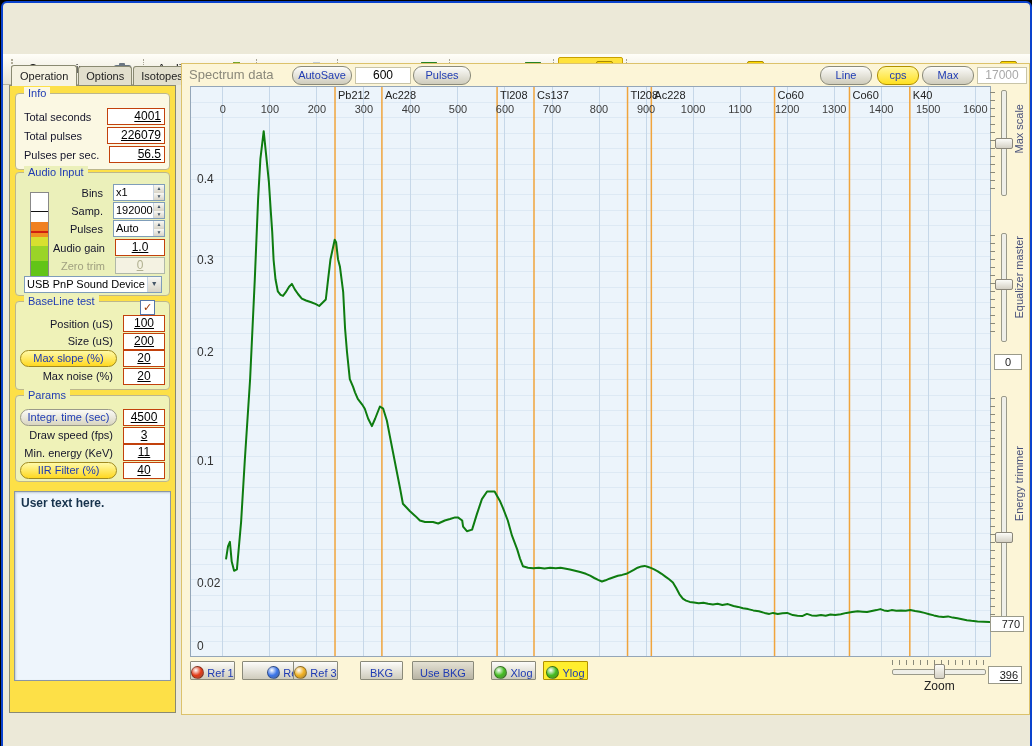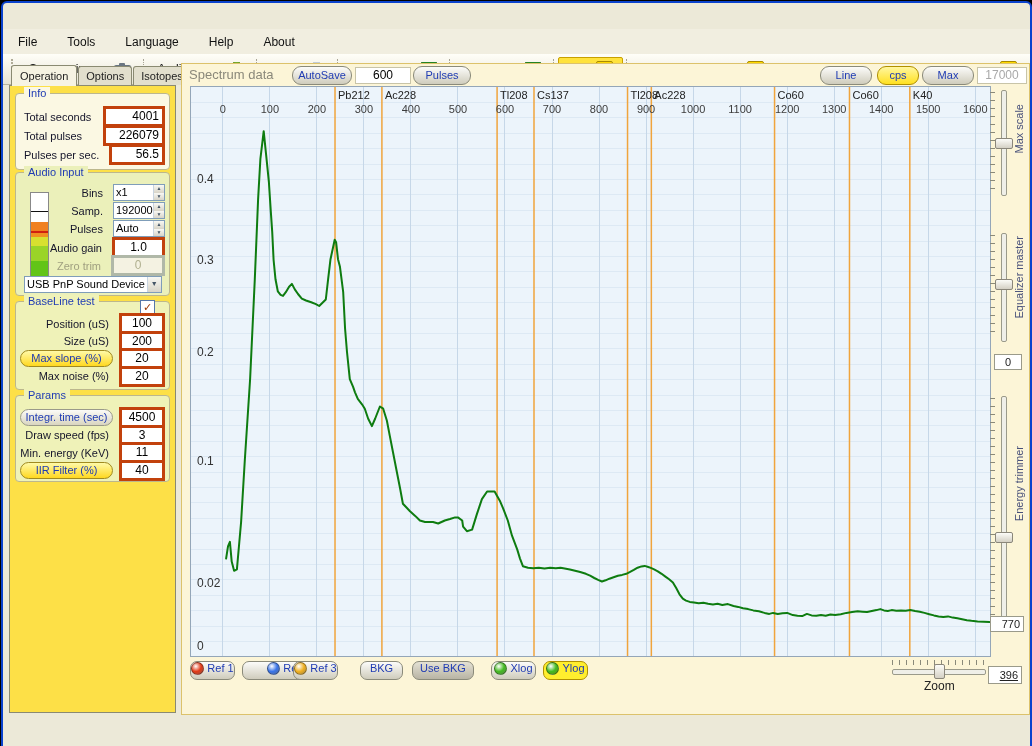--- a/index.html
+++ b/index.html
@@ -40,21 +40,21 @@
   .leftpanel{position:absolute;left:6px;top:60px;width:167px;height:650px;}
   .tabs{position:absolute;left:2px;top:0;height:22px;display:flex;align-items:flex-end;}
   .tab{font-size:11px;padding:3px 7px;border:1px solid #8a8a72;border-bottom:none;border-radius:3px 3px 0 0;background:#e2dfcd;color:#222;margin-right:1px;}
   .tab.active{background:#f6f3e2;position:relative;top:1px;padding:4px 8px;z-index:2;}
   .tabcontent{position:absolute;left:0;top:22px;right:0;bottom:0;background:#fde047;border:1px solid #8a8a72;}
   .group{position:absolute;left:5px;right:5px;border:1px solid #bcb78d;border-radius:4px;}
   .gtitle{position:absolute;top:-7px;left:8px;background:inherit;padding:0 4px;font-size:11px;color:#1f3bb3;}
   .grow{position:absolute;left:4px;right:4px;height:17px;display:flex;align-items:center;}
   .glabel{flex:1;text-align:right;font-size:11px;color:#14142a;padding-right:10px;white-space:nowrap;}
   .glabel.left{text-align:left;padding-left:4px;}
-  .vbox{background:#fff;border:3px solid #c2410c;height:15px;font-size:12px;color:#000;text-align:right;padding:0 3px;line-height:15px;}
+  .vbox{background:#fff;border:1px solid #c2410c;height:15px;font-size:12px;color:#000;text-align:right;padding:0 3px;line-height:15px;text-decoration:underline;}
   .pill{border-radius:9px;font-size:11px;color:#1f3bb3;text-align:center;height:15px;line-height:15px;border:1px solid #a08a20;}
   .pill.yellow{background:linear-gradient(180deg,#fffaa8,#ffd820);}
   .pill.gray{background:linear-gradient(180deg,#fbfbf7,#d9d5c0);border-color:#9a9a8a;}
   .combo{display:flex;background:#fff;border:1px solid #7f9db9;height:15px;}
   .combo .cval{flex:1;font-size:11px;padding:1px 2px;line-height:13px;overflow:hidden;white-space:nowrap;}
   .spin{width:10px;display:flex;flex-direction:column;border-left:1px solid #c8d4e0;}
   .spin span{flex:1;font-size:5px;line-height:6px;color:#456;text-align:center;background:linear-gradient(180deg,#f8f8f4,#d8d4c8);}
   .meter{position:absolute;left:14px;top:19px;width:17px;height:85px;border:1px solid #888;
     background:linear-gradient(180deg,#fff 0 21%,#111 21% 22.5%,#fff 22.5% 34%,#f08020 34% 45%,#d02010 45% 47%,#f09020 47% 52%,#d8e030 52% 62%,#9ad428 62% 80%,#62c418 80% 100%);}
   .checkbox{position:absolute;width:13px;height:13px;background:#fff;border:1px solid #5577aa;font-size:11px;line-height:12px;text-align:center;color:#993300;font-weight:bold;}
@@ -75,44 +75,37 @@
   .ticksv{position:absolute;width:5px;background:repeating-linear-gradient(180deg,#8a8a7a 0 1px,rgba(0,0,0,0) 1px 8px);}
   .ticksh{position:absolute;height:5px;background:repeating-linear-gradient(90deg,#8a8a7a 0 1px,rgba(0,0,0,0) 1px 7px);}
   .trackv{position:absolute;width:4px;background:#efefe8;border:1px solid #9a9a8a;border-radius:2px;}
   .trackh{position:absolute;height:4px;background:#efefe8;border:1px solid #9a9a8a;border-radius:2px;}
   .thumbv{position:absolute;width:16px;height:9px;background:linear-gradient(180deg,#fcfcf8,#d4d0c4);border:1px solid #8a867a;border-radius:2px;}
   .thumbh{position:absolute;width:9px;height:13px;background:linear-gradient(180deg,#fcfcf8,#d4d0c4);border:1px solid #8a867a;border-radius:2px;}
   .vlabel{position:absolute;writing-mode:vertical-rl;transform:rotate(180deg);font-size:11px;color:#47507a;}
   .svalue{position:absolute;background:#fff;border:1px solid #9a9a8a;font-size:11px;text-align:right;padding:0 3px;line-height:14px;color:#222;}
   .zoomlabel{position:absolute;font-size:12px;color:#222;}
   
-  .bpill{position:absolute;height:17px;border:1px solid #8a8a7a;border-radius:7px;display:flex;align-items:flex-start;justify-content:center;gap:3px;
+  .bpill{position:absolute;height:17px;border:1px solid #8a8a7a;border-radius:1px;display:flex;align-items:flex-end;justify-content:center;gap:3px;
     font-size:11px;color:#1f3bb3;background:linear-gradient(180deg,#fcfcfa,#cfccbc);}
   .bpill.dark{background:linear-gradient(180deg,#e4e1d4,#b8b4a4);}
   .bpill.active{background:#ffee2e;border-color:#b09000;}
   .ball{width:11px;height:11px;border-radius:50%;border:1px solid rgba(0,0,0,.35);}
   
   .statusbar{position:absolute;left:0;right:0;bottom:0;height:31px;background:#f9f5de;border-top:1px solid #c8c4a8;}
   .statusbar span{position:absolute;left:8px;top:8px;font-size:12px;color:#111;}
   svg text{font-family:"Liberation Sans","DejaVu Sans",sans-serif;}
 </style>
 </head>
 <body>
 
 <div id="stage">
 <div class="window">
 
 
-  <div class="menubar" id="menubar">
-        <span class="menuitem">File</span>
-        <span class="menuitem">Tools</span>
-        <span class="menuitem">Language</span>
-        <span class="menuitem">Help</span>
-        <span class="menuitem">About</span>
-      </div>
 
   <div class="toolbar">
     <span class="grip"></span>
     <span class="tbtn">
       <span>Save as image</span>
       <span class="icon"><svg width="17" height="13" viewBox="0 0 17 13">
               <rect x="0" y="2" width="17" height="11" rx="2" fill="#6a7682"></rect>
               <rect x="5" y="0" width="6" height="3" rx="1" fill="#6a7682"></rect>
               <circle cx="8.5" cy="7.5" r="3.4" fill="#cfd8e0"></circle>
               <circle cx="8.5" cy="7.5" r="1.7" fill="#55606a"></circle>
@@ -285,20 +278,21 @@
                 <span class="glabel">Min. energy (KeV)</span>
                 <span class="vbox" style="width:34px;text-align:center;">11</span>
               </div>
               <div class="grow" style="top:65.5px;">
                 <span class="pill yellow" style="flex:1;margin-right:6px;">IIR Filter (%)</span>
                 <span class="vbox" style="width:34px;text-align:center;">40</span>
               </div>
             </div>
       </div>
 
+      <div class="usertext" style="top:405px;height:180px;">User text here.</div>
     </div>
   </div>
 
   <div class="chartpanel">
     <span class="sdtitle">Spectrum data</span>
     <span class="hpill" style="left:110px;width:58px;">AutoSave</span>
     <span class="hinput" style="left:173px;width:54px;">600</span>
     <span class="hpill" style="left:231px;width:56px;">Pulses</span>
     <span class="hpill" style="left:638px;width:50px;">Line</span>
     <span class="hpill yellow" style="left:695px;width:40px;">cps</span>

